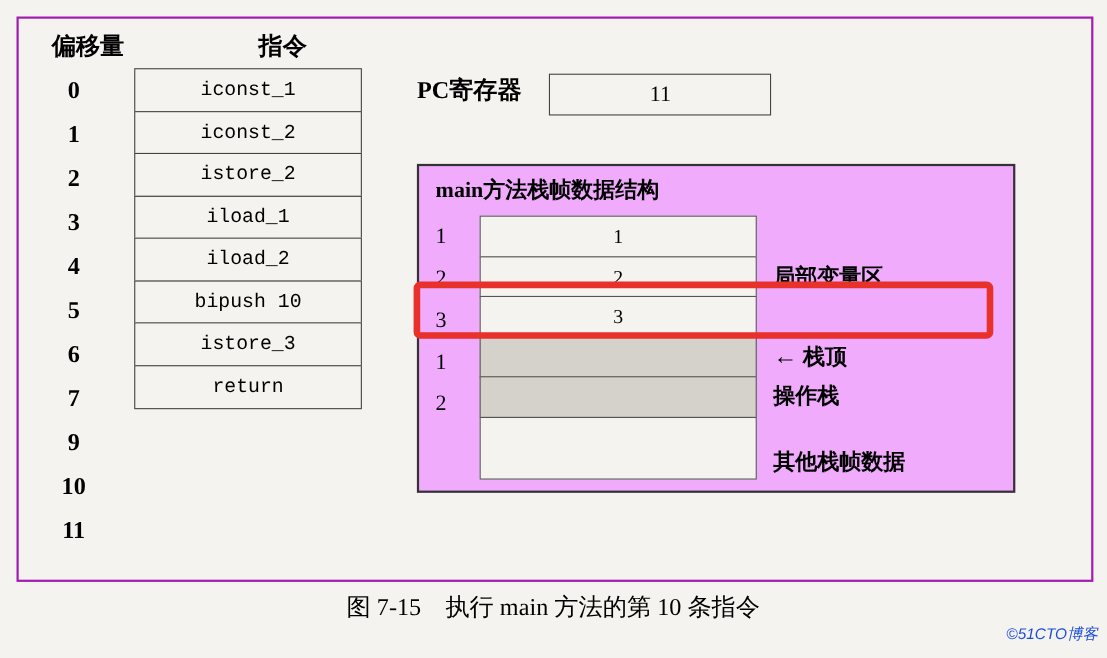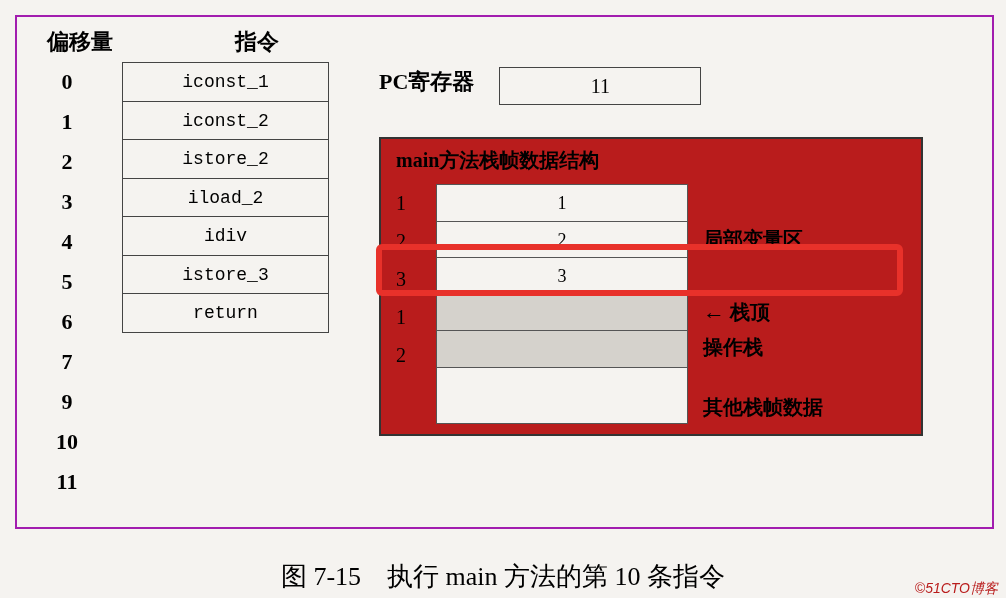--- a/index.html
+++ b/index.html
@@ -79,25 +79,25 @@
       width: 200px;
       height: 36px;
       line-height: 36px;
       text-align: center;
       font-size: 20px;
       margin-left: 25px;
       background: #f5f3f0;
     }
     .stackframe-box {
       border: 2px solid #333;
-      margin-top: 32px;
+      margin-top: 44px;
       padding: 8px 15px 10px 15px;
       width: 510px;
       position: relative;
-      background: #b91c1c;
+      background: #f0abfc;
     }
     .sf-title {
       font-weight: bold;
       font-size: 20px;
       margin-bottom: 10px;
     }
     .sf-table-wrap {
       display: flex;
     }
     .sf-indices {
@@ -143,29 +143,29 @@
     }
     .red-highlight {
       position: absolute;
       border: 6px solid #e8312a;
       border-radius: 6px;
       background: transparent;
       pointer-events: none;
     }
     .caption {
       text-align: center;
-      font-size: 26px;
-      margin-top: 30px;
+      font-size: 22px;
+      margin-top: 8px;
       font-family: "SimSun", serif;
     }
     .watermark {
       position: absolute;
       right: 8px;
-      bottom: 0;
-      color: #b91c1c;
+      bottom: 12px;
+      color: #1d4ed8;
       font-size: 14px;
       font-style: italic;
       font-family: sans-serif;
     }
   </style>
 </head>
 <body>
 
 <div class="outer-box">
 
@@ -187,22 +187,23 @@
         <div class="offset-cell">6</div>
         <div class="offset-cell">7</div>
         <div class="offset-cell">9</div>
         <div class="offset-cell">10</div>
         <div class="offset-cell">11</div>
       </div>
       <div class="instructions">
         <div class="inst-cell">iconst_1</div>
         <div class="inst-cell">iconst_2</div>
         <div class="inst-cell">istore_2</div>
+        <div class="inst-cell">iload_1</div>
         <div class="inst-cell">iload_2</div>
-        <div class="inst-cell">idiv</div>
+        <div class="inst-cell">bipush  10</div>
         <div class="inst-cell">istore_3</div>
         <div class="inst-cell">return</div>
       </div>
     </div>
 
     <div class="right-col">
       <div class="pc-row">
         <div class="pc-label">PC寄存器</div>
         <div class="pc-box">11</div>
       </div>

